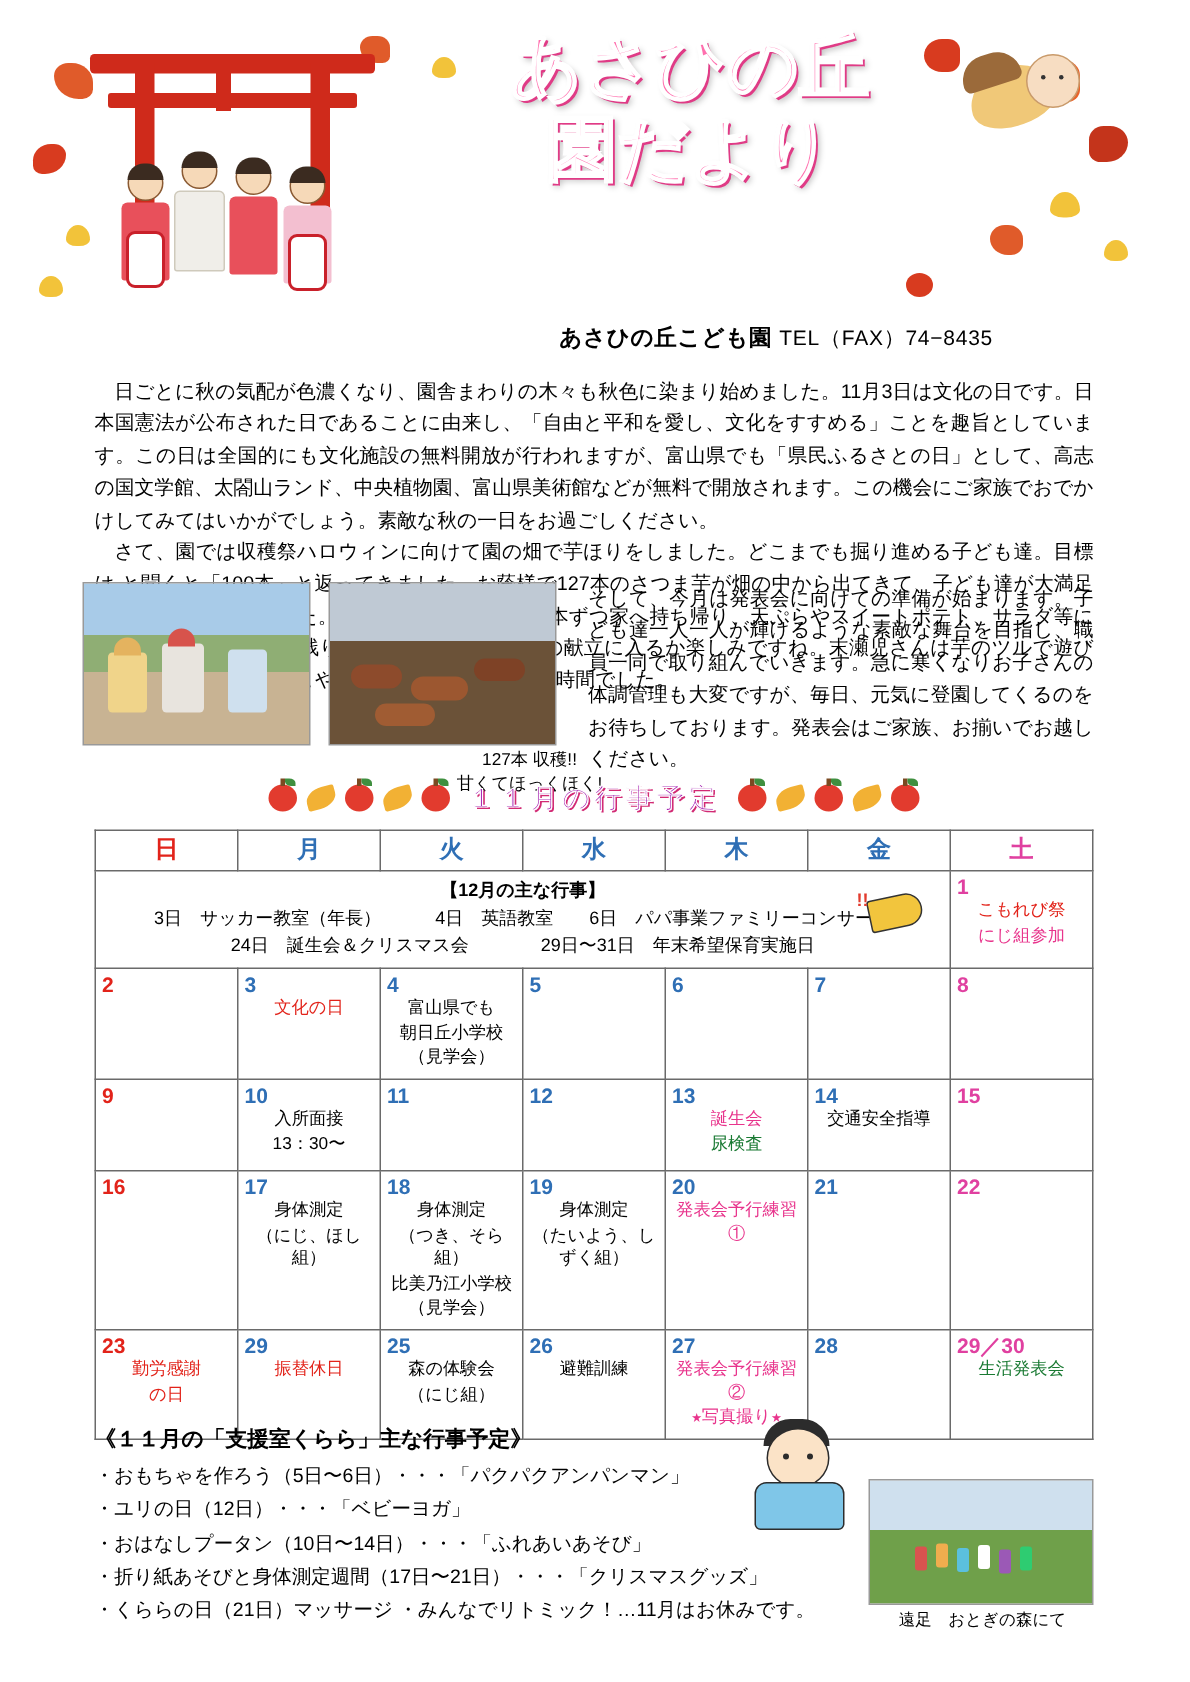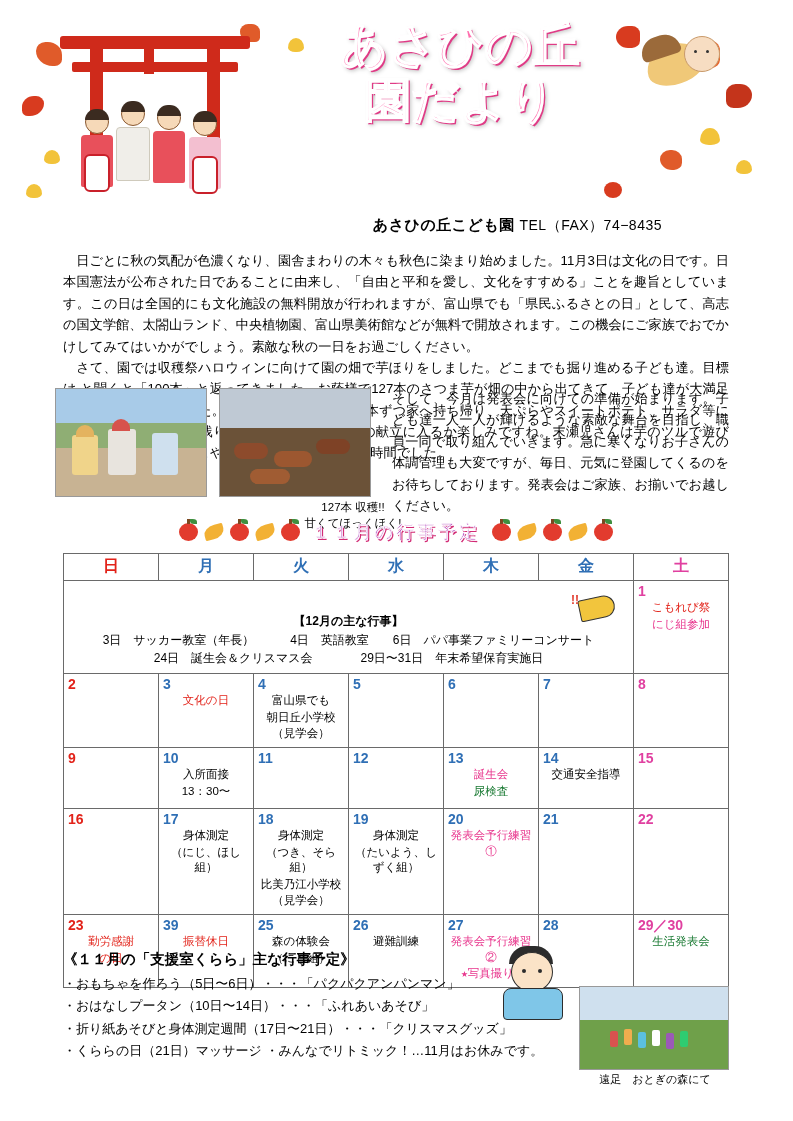--- a/index.html
+++ b/index.html
@@ -94,21 +94,21 @@
   table.cal td,table.cal th{border:1px solid #6a6a6a;vertical-align:top;padding:3px 4px 5px;font-size:12px;}
   table.cal th{height:22px;text-align:center;font-size:16px;font-weight:bold;padding:2px 0;}
   .c-sun{color:#e2231a;} .c-sat{color:#e040a0;} .c-wd{color:#2f6fb5;}
   .daynum{font-size:14px;font-weight:bold;line-height:1.1;}
   .cell{height:52px;position:relative;}
   .ev{font-size:11.5px;line-height:1.35;text-align:center;margin-top:1px;}
   .ev.pink{color:#e8348c;font-family:Liberation Mono, monospace;}
   .ev.red{color:#e2231a;}
   .ev.green{color:#1a7a33;}
   .notice{font-size:12px;line-height:1.55;padding:4px 6px 6px;}
-  .notice .hd{font-weight:bold;text-align:center;margin-top:28px;}
+  .notice .hd{font-weight:bold;text-align:center;}
   .notice .ln{text-align:center;}
   .megaphone{position:absolute;right:6px;top:8px;width:58px;height:40px;}
   .mg-body{position:absolute;left:10px;top:8px;width:34px;height:20px;background:#f2c53d;border:1.5px solid #333;border-radius:3px 14px 14px 3px;transform:rotate(-12deg);}
   .mg-spark{position:absolute;left:2px;top:2px;color:#e23b2e;font-size:12px;font-weight:bold;}
 
   
   .footer{position:absolute;left:63px;top:950px;width:666px;}
   .f-title{font-size:14.5px;font-weight:bold;margin-bottom:4px;}
   .f-list{font-size:13px;line-height:1.72;}
   .f-photo{position:absolute;right:0;top:36px;width:148px;height:82px;border:1px solid #999;background:linear-gradient(#cfe0ee 0 40%,#6fa04a 40% 100%);overflow:hidden;}
@@ -355,21 +355,21 @@
             <div class="daynum c-sat">22</div>
           </td>
         </tr>
         <tr>
           <td class="cell">
             <div class="daynum c-sun">23</div>
             <div class="ev red small">勤労感謝</div>
             <div class="ev red small">の日</div>
           </td>
           <td class="cell">
-            <div class="daynum c-wd">39</div>
+            <div class="daynum c-wd">29</div>
             <div class="ev red">振替休日</div>
           </td>
           <td class="cell">
             <div class="daynum c-wd">25</div>
             <div class="ev ">森の体験会</div>
             <div class="ev small">（にじ組）</div>
           </td>
           <td class="cell">
             <div class="daynum c-wd">26</div>
             <div class="ev ">避難訓練</div>
@@ -387,20 +387,21 @@
             <div class="ev green">生活発表会</div>
           </td>
         </tr>
       </tbody>
   </table>
 
   <div class="footer">
     <div class="f-title">《１１月の「支援室くらら」主な行事予定》</div>
     <div class="f-list" id="footer-list">
         <div>・おもちゃを作ろう（5日〜6日）・・・「パクパクアンパンマン」</div>
+        <div>・ユリの日（12日）・・・「ベビーヨガ」</div>
         <div>・おはなしプータン（10日〜14日）・・・「ふれあいあそび」</div>
         <div>・折り紙あそびと身体測定週間（17日〜21日）・・・「クリスマスグッズ」</div>
         <div>・くららの日（21日）マッサージ ・みんなでリトミック！…11月はお休みです。</div>
       </div>
 
     <div class="smile">
       <div class="hair"></div>
       <div class="h">
           <span class="eye" style="left:10px;top:16px;"></span>
           <span class="eye" style="left:26px;top:16px;"></span>

